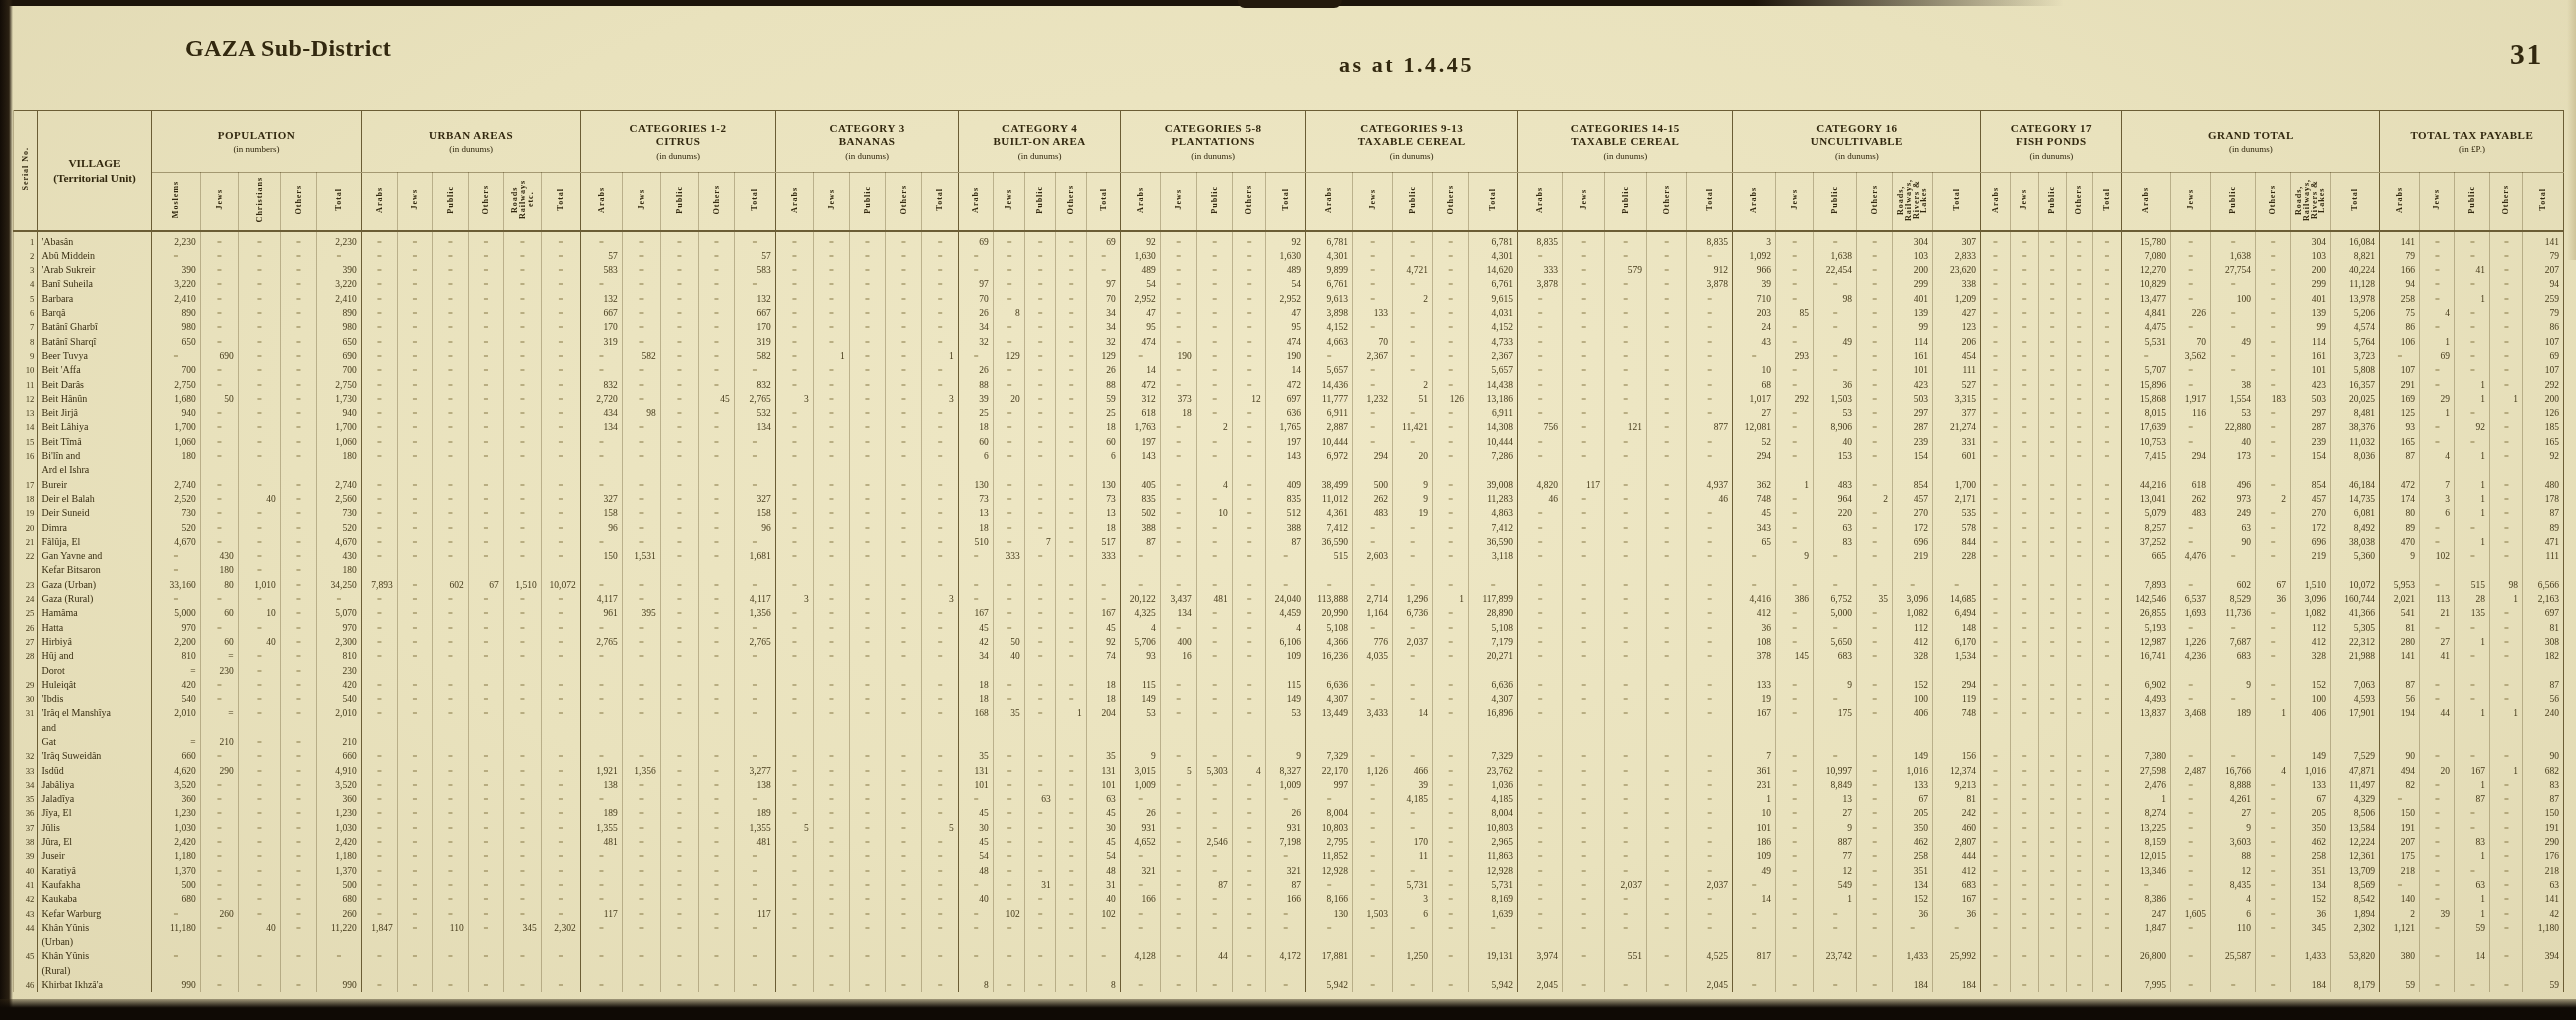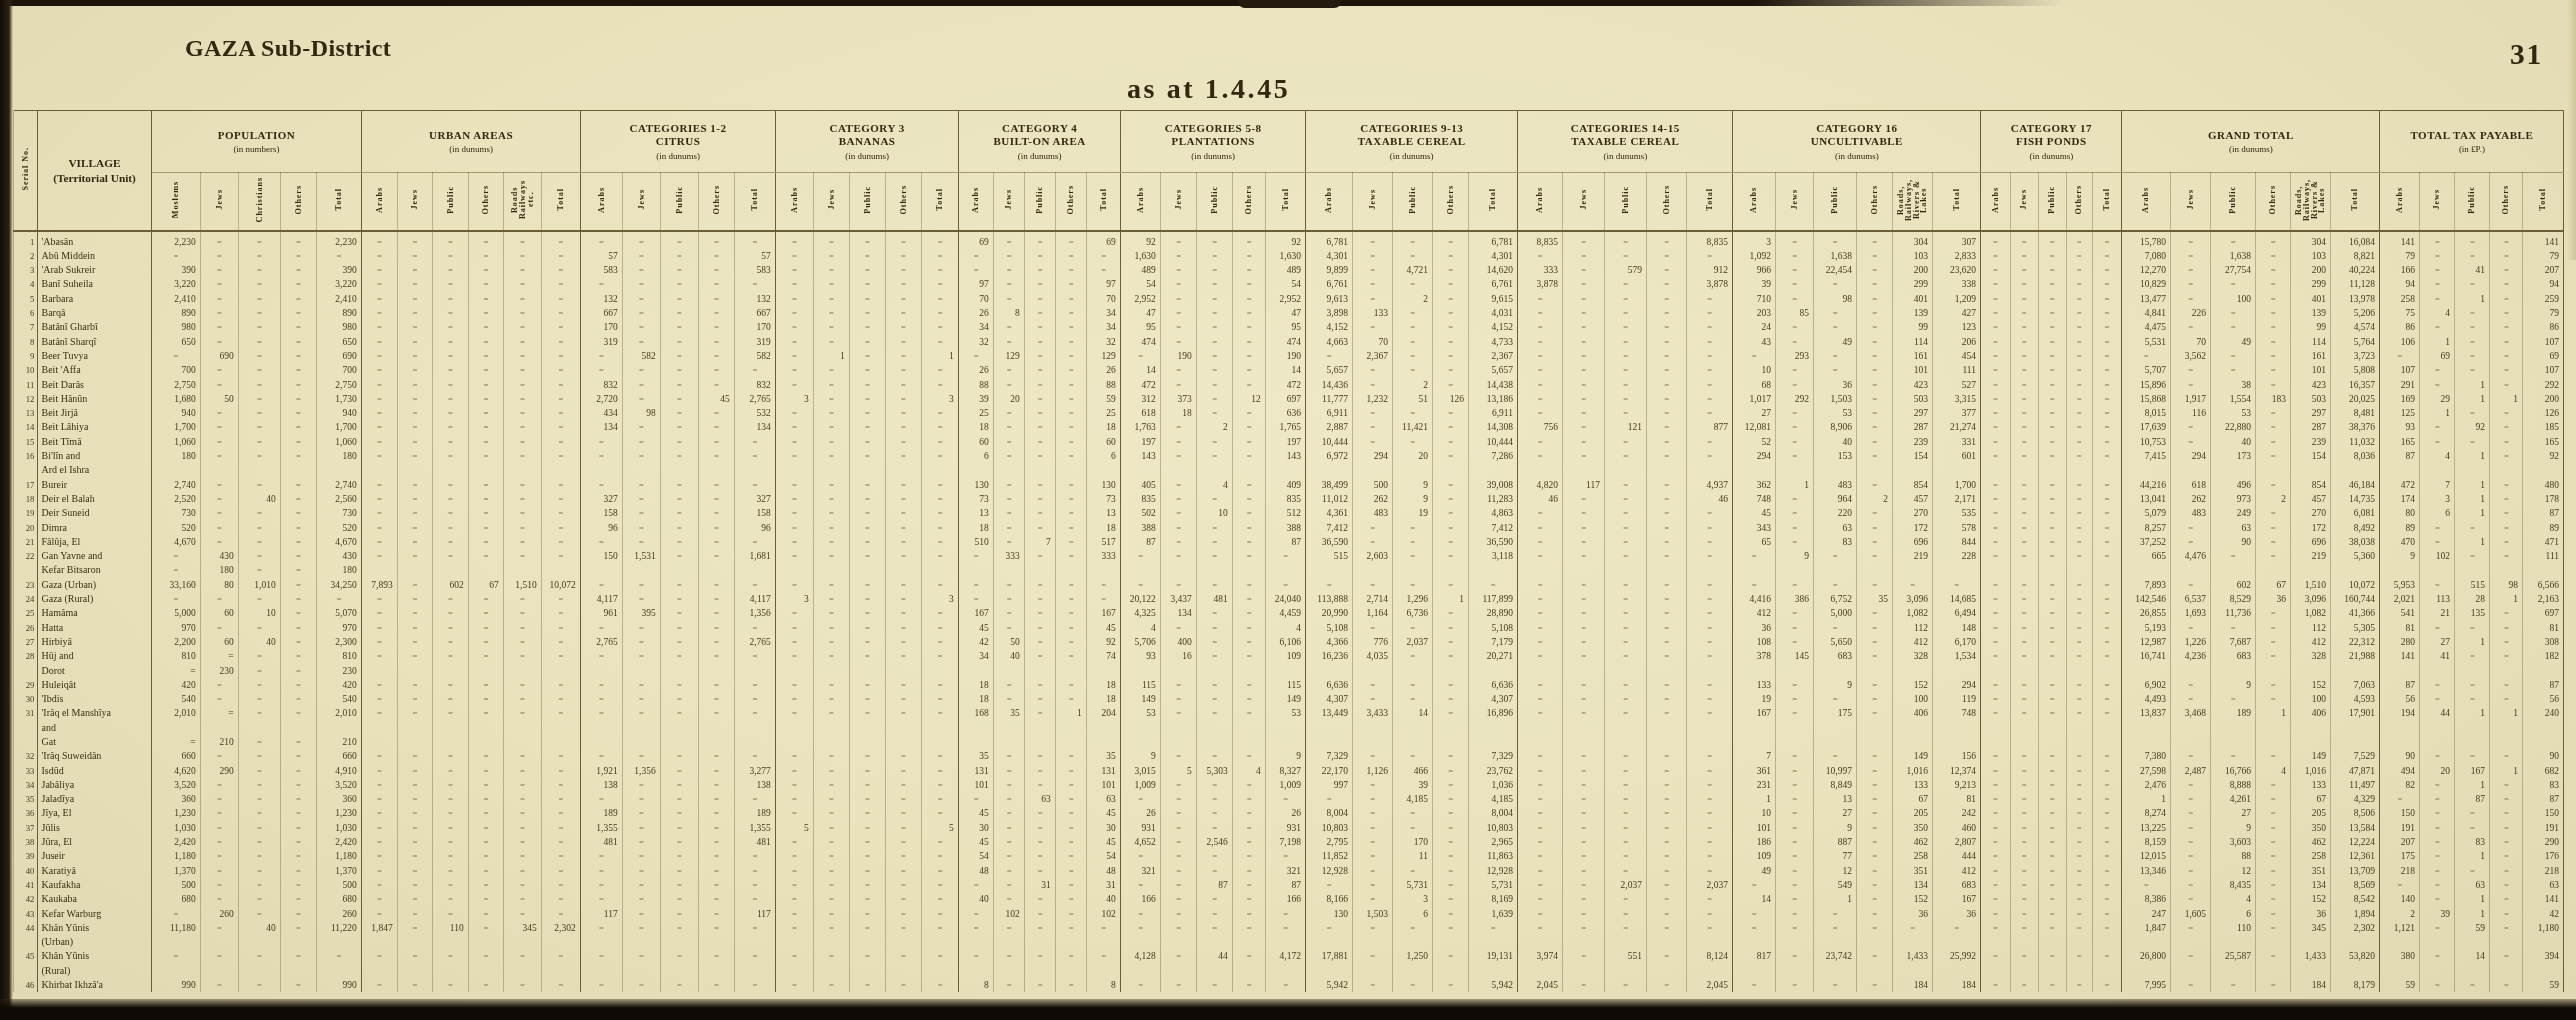--- a/index.html
+++ b/index.html
@@ -16,22 +16,22 @@
   .edge-bottom{position:absolute;left:0;bottom:0;width:2576px;height:22.5px;
         background:linear-gradient(0deg,#0f0a05 60%,#33281661);}
   .edge-top{position:absolute;left:0;top:0;width:2064px;height:6px;
         background:linear-gradient(90deg,#1c140a 85%,rgba(28,20,10,0));}
   .ink-blot{position:absolute;left:1238px;top:0;width:104px;height:7.8px;border-radius:0 0 10.4px 8.7px;background:#241a0d;}
   .corner-shadow{position:absolute;right:0;top:0;width:8.7px;height:260px;background:linear-gradient(270deg,#cfc49b,rgba(207,196,155,0));}
 
   .district{position:absolute;left:185px;top:35px;font-size:24px;font-weight:bold;letter-spacing:0.4px;}
   .title{position:absolute;left:737px;top:10.4px;width:1127px;text-align:center;
          font-size:32px;font-weight:bold;letter-spacing:12px;word-spacing:8.7px;color:#241b08;}
-  .subtitle{position:absolute;left:1127px;top:73px;width:347px;text-align:left;
-         font-size:28px;font-weight:bold;letter-spacing:2.6px;}
+  .subtitle{position:absolute;left:1127px;top:52px;width:347px;text-align:right;
+         font-size:22px;font-weight:bold;letter-spacing:2.6px;}
   .pageno{position:absolute;right:33px;top:38px;font-size:29.5px;font-weight:bold;letter-spacing:1.7px;}
 
   table{position:absolute;left:13px;top:110px;width:2550px;border-collapse:collapse;table-layout:fixed;}
   th,td{border-left:0.9px solid rgba(107,93,53,.38);padding:0;vertical-align:top;}
   th.gb,td.gb{border-left:1.7px solid var(--line);}
   table{border:1.7px solid var(--line);border-bottom:none;}
   thead{border-bottom:2.6px double var(--line);}
   .hser,.hvil{vertical-align:middle;text-align:center;}
   .hvil{white-space:pre-line;font-size:11.3px;font-weight:bold;line-height:14.7px;}
   .hgrp{height:61px;vertical-align:middle;text-align:center;border-bottom:0.9px solid rgba(107,93,53,.55);}
@@ -3277,21 +3277,21 @@
           <td class="num">4,172</td>
           <td class="num gb">17,881</td>
           <td class="nil">=</td>
           <td class="num">1,250</td>
           <td class="nil">=</td>
           <td class="num">19,131</td>
           <td class="num gb">3,974</td>
           <td class="nil">=</td>
           <td class="num">551</td>
           <td class="nil">=</td>
-          <td class="num">8,124</td>
+          <td class="num">4,525</td>
           <td class="num gb">817</td>
           <td class="nil">=</td>
           <td class="num">23,742</td>
           <td class="nil">=</td>
           <td class="num">1,433</td>
           <td class="num">25,992</td>
           <td class="nil gb">=</td>
           <td class="nil">=</td>
           <td class="nil">=</td>
           <td class="nil">=</td>

